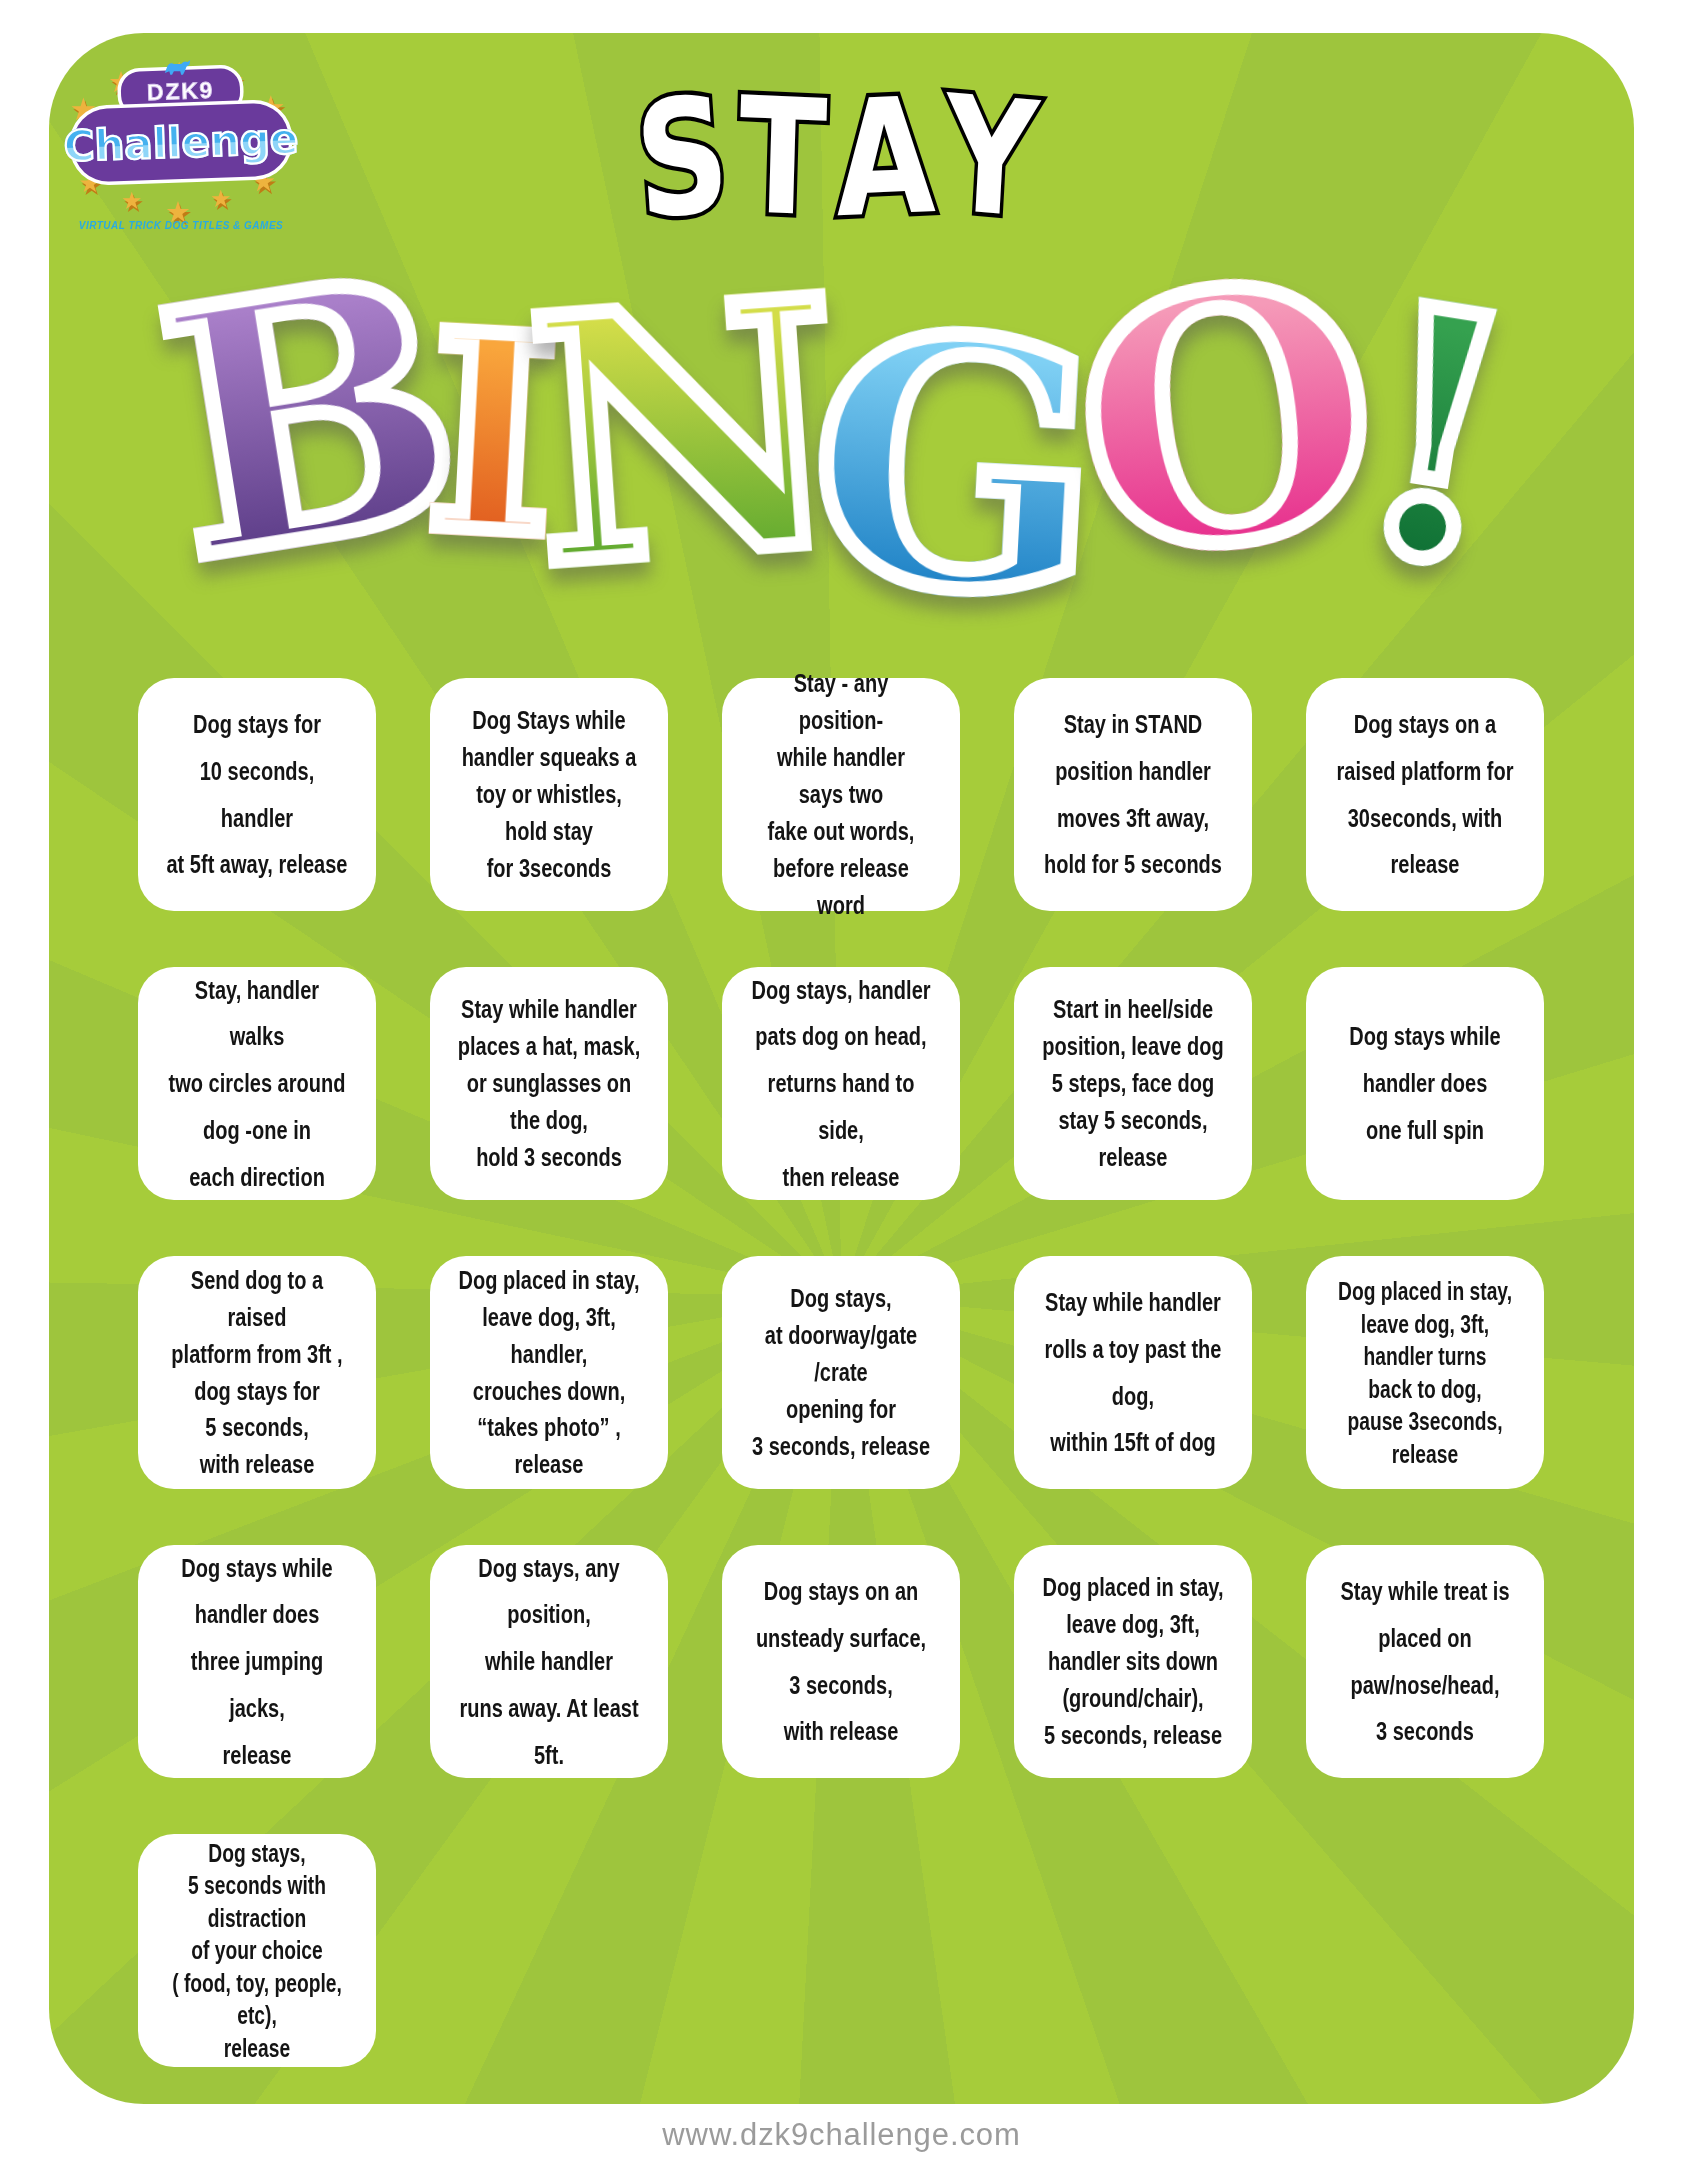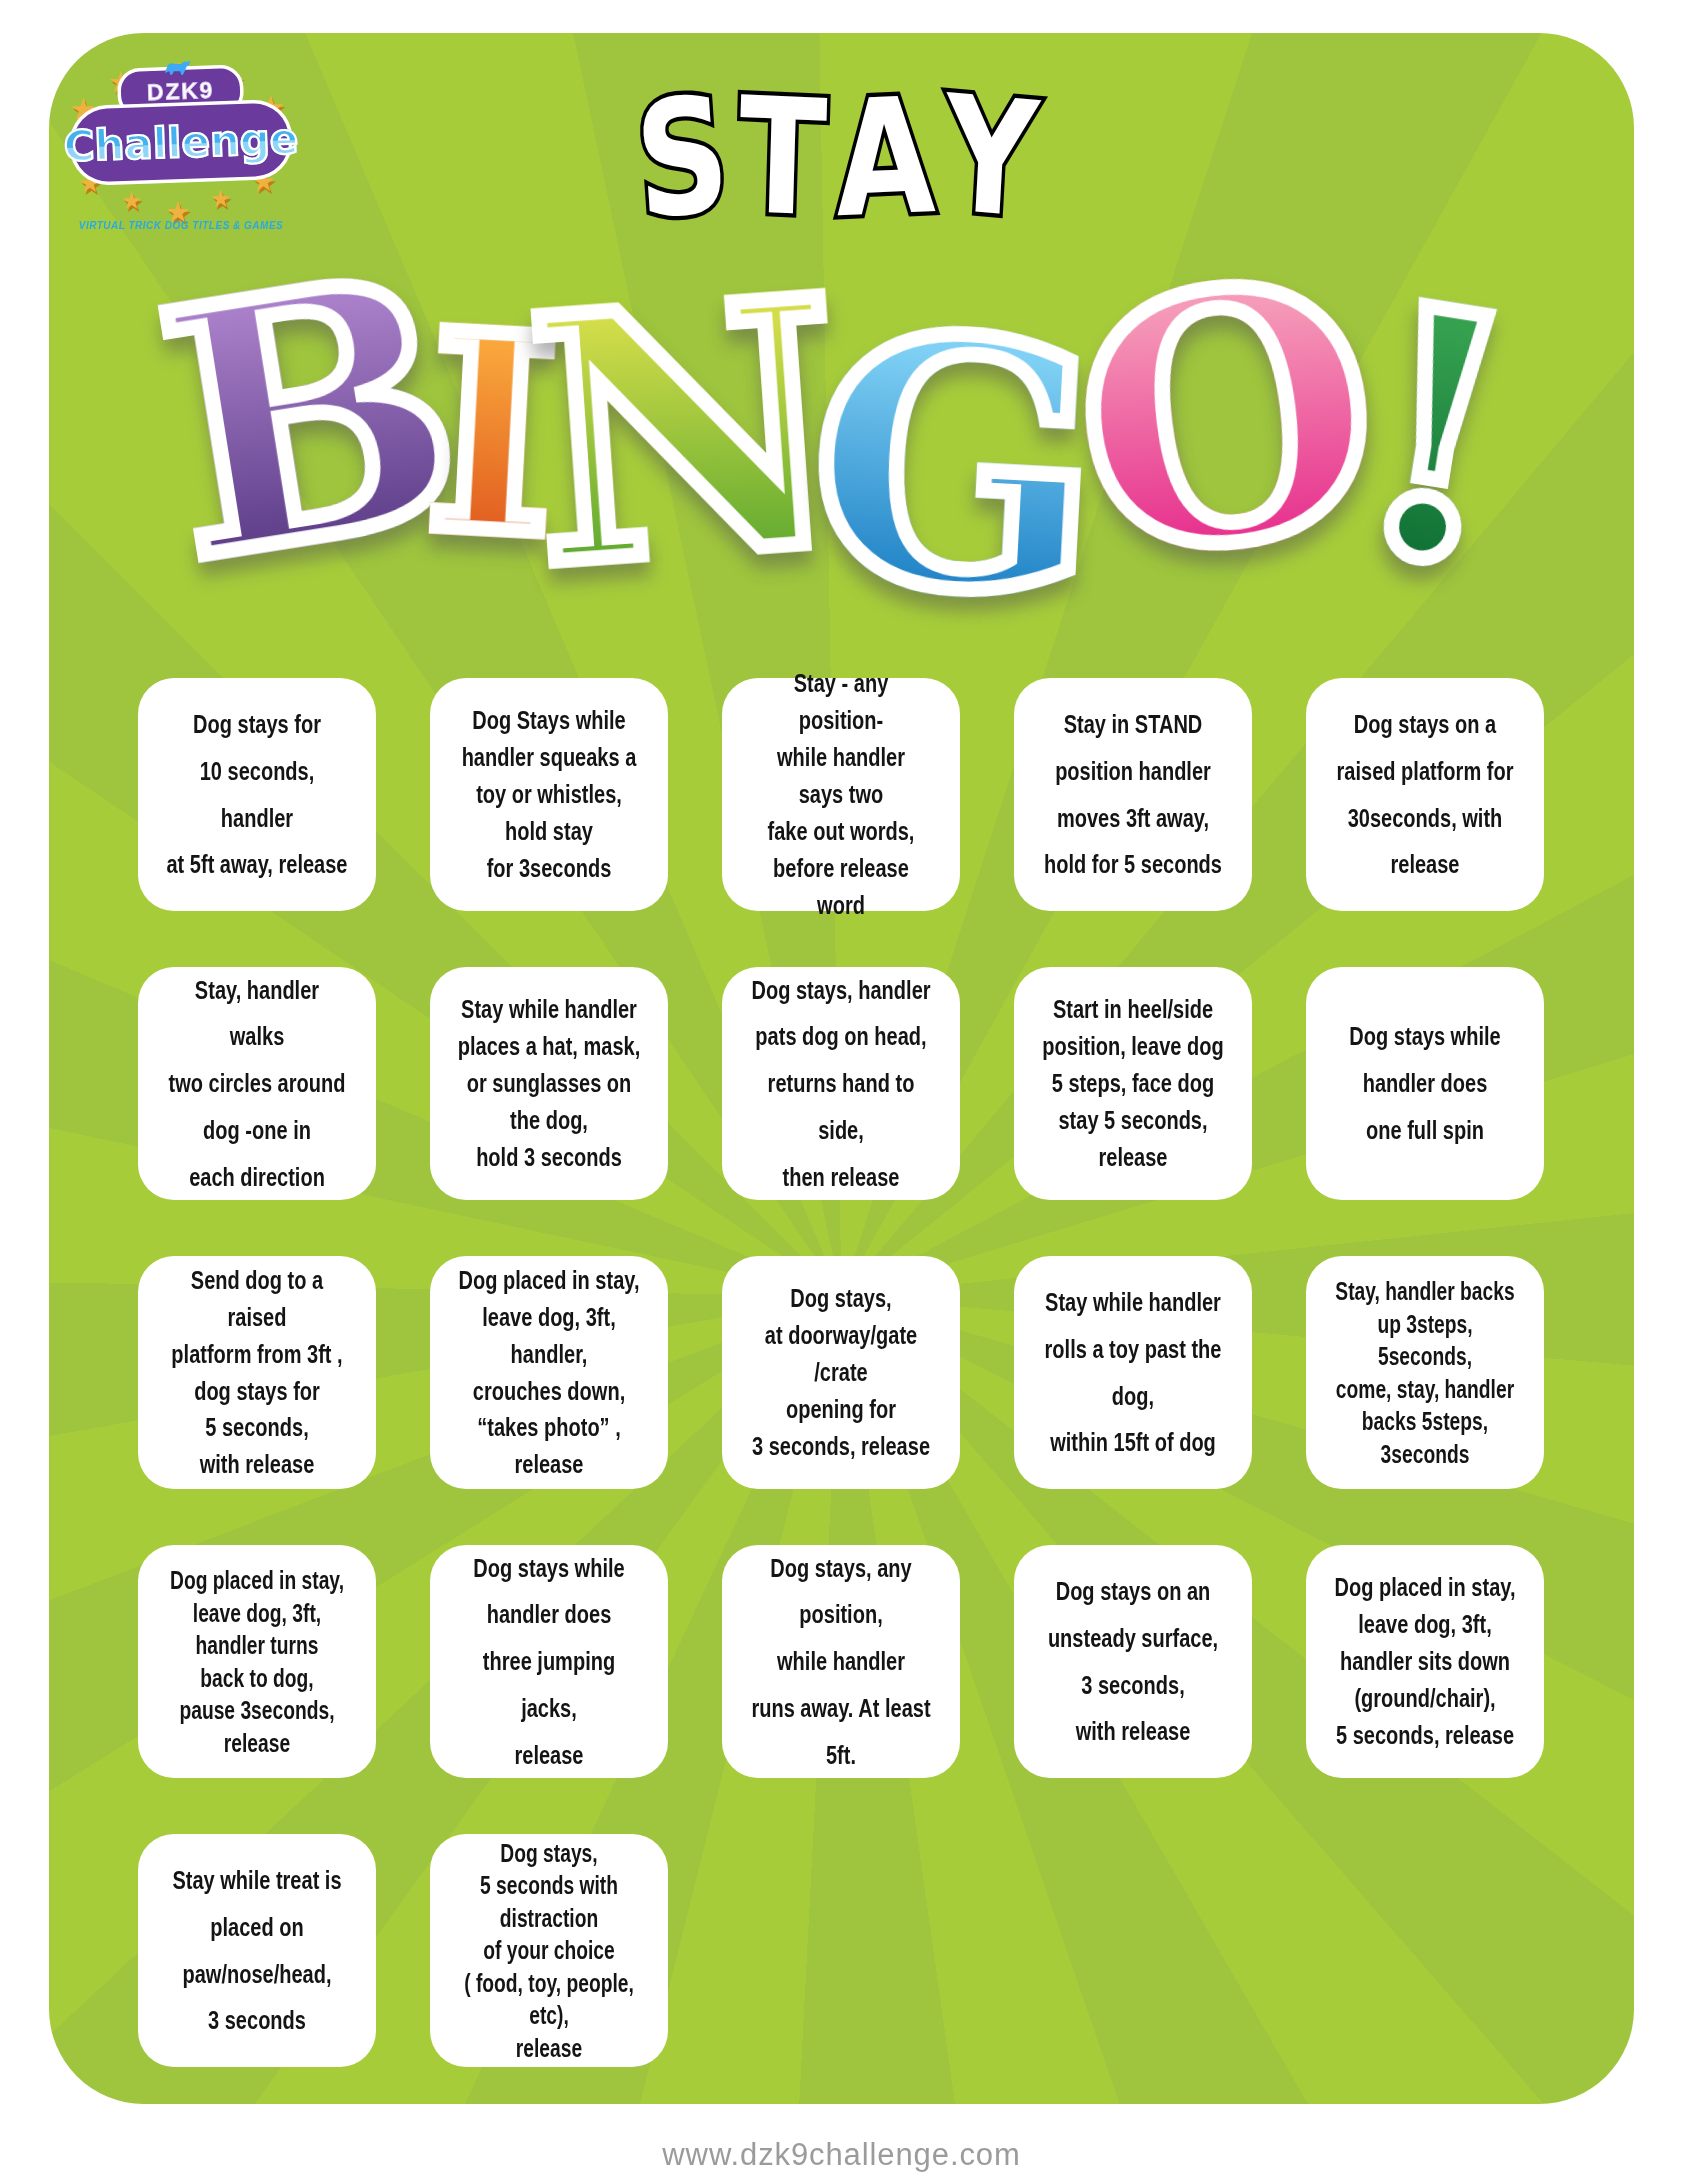--- a/index.html
+++ b/index.html
@@ -106,21 +106,20 @@
     color:var(--text-black,#141414);
   }
   .cell-text.loose{line-height:1.8;}
   .cell-text.tight{line-height:1.3;font-size:25px;}
 
   
   .footer{
     position:absolute;left:0;top:2117px;width:100%;text-align:center;
     font-size:31px;letter-spacing:0.9px;color:var(--footer-gray,#9b9b9b);
     font-weight:400;
-    margin-top:20px;
   }
 </style>
 </head>
 <body style="--card-green: #a6cc3a; --ray-green: #9ec53d; --cell-white: #ffffff; --text-black: #141414; --tagline-blue: #29abe2; --star-gold: #eeb33e; --star-gold-dark: #c07c16; --logo-purple: #6a3a9c; --challenge-blue-top: #45b1ef; --challenge-blue-bottom: #8ed5f8; --footer-gray: #9b9b9b;">
 
 <div class="page">
   <div class="card">
 
     <div class="logo">
       <div class="stars">
@@ -235,28 +234,20 @@
 /crate
 opening for
 3 seconds, release</div>
         </div>
         <div class="cell">
           <div class="cell-text loose">Stay while handler
 rolls a toy past the dog,
 within 15ft of dog</div>
         </div>
         <div class="cell">
-          <div class="cell-text tight">Stay, handler backs
-up 3steps,
-5seconds,
-come, stay, handler
-backs 5steps,
-3seconds</div>
-        </div>
-        <div class="cell">
           <div class="cell-text tight">Dog placed in stay,
 leave dog, 3ft,
 handler turns
 back to dog,
 pause 3seconds,
 release</div>
         </div>
         <div class="cell">
           <div class="cell-text loose">Dog stays while
 handler does

